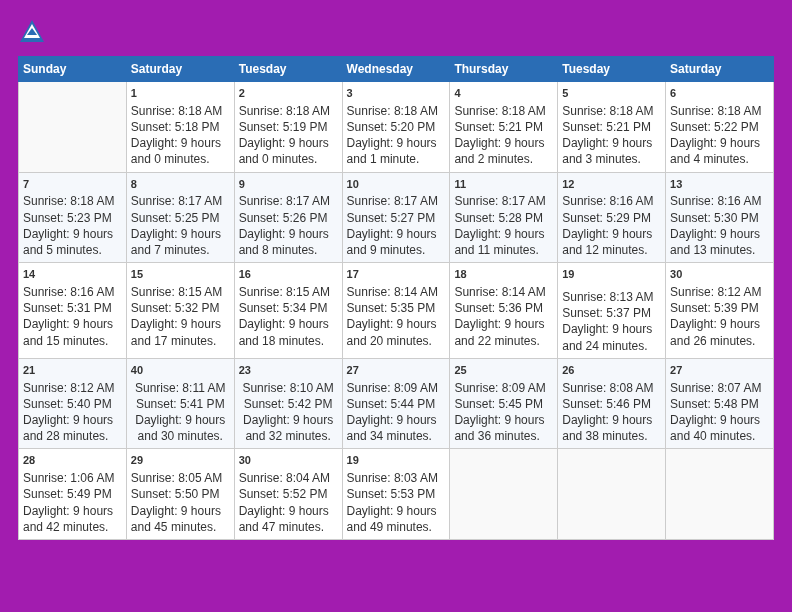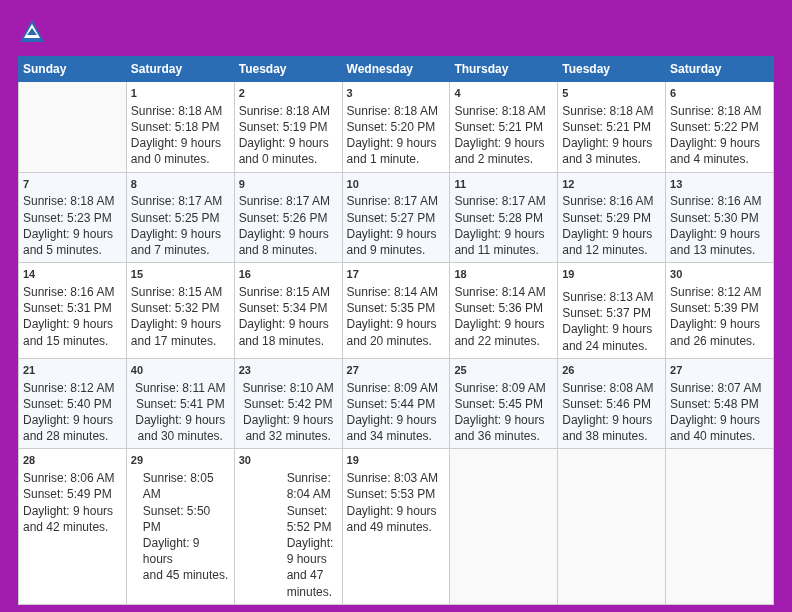--- a/index.html
+++ b/index.html
@@ -327,35 +327,35 @@
             <span class="day-num">27</span>
             <div class="cell-content" style="white-space: pre-line;">Sunrise: 8:07 AM
 Sunset: 5:48 PM
 Daylight: 9 hours
 and 40 minutes.</div>
           </td>
         </tr>
         <tr>
           <td>
             <span class="day-num">28</span>
-            <div class="cell-content" style="white-space: pre-line;">Sunrise: 8:06 AM
+            <div class="cell-content" style="white-space: pre-line;">Sunrise: 1:06 AM
 Sunset: 5:49 PM
 Daylight: 9 hours
 and 42 minutes.</div>
           </td>
           <td>
             <span class="day-num">29</span>
-            <div class="cell-content" style="white-space: pre-line; margin-left: 12px;">Sunrise: 8:05 AM
+            <div class="cell-content" style="white-space: pre-line;">Sunrise: 8:05 AM
 Sunset: 5:50 PM
 Daylight: 9 hours
 and 45 minutes.</div>
           </td>
           <td>
             <span class="day-num">30</span>
-            <div class="cell-content" style="white-space: pre-line; margin-left: 48px;">Sunrise: 8:04 AM
+            <div class="cell-content" style="white-space: pre-line;">Sunrise: 8:04 AM
 Sunset: 5:52 PM
 Daylight: 9 hours
 and 47 minutes.</div>
           </td>
           <td>
             <span class="day-num">19</span>
             <div class="cell-content" style="white-space: pre-line;">Sunrise: 8:03 AM
 Sunset: 5:53 PM
 Daylight: 9 hours
 and 49 minutes.</div>

